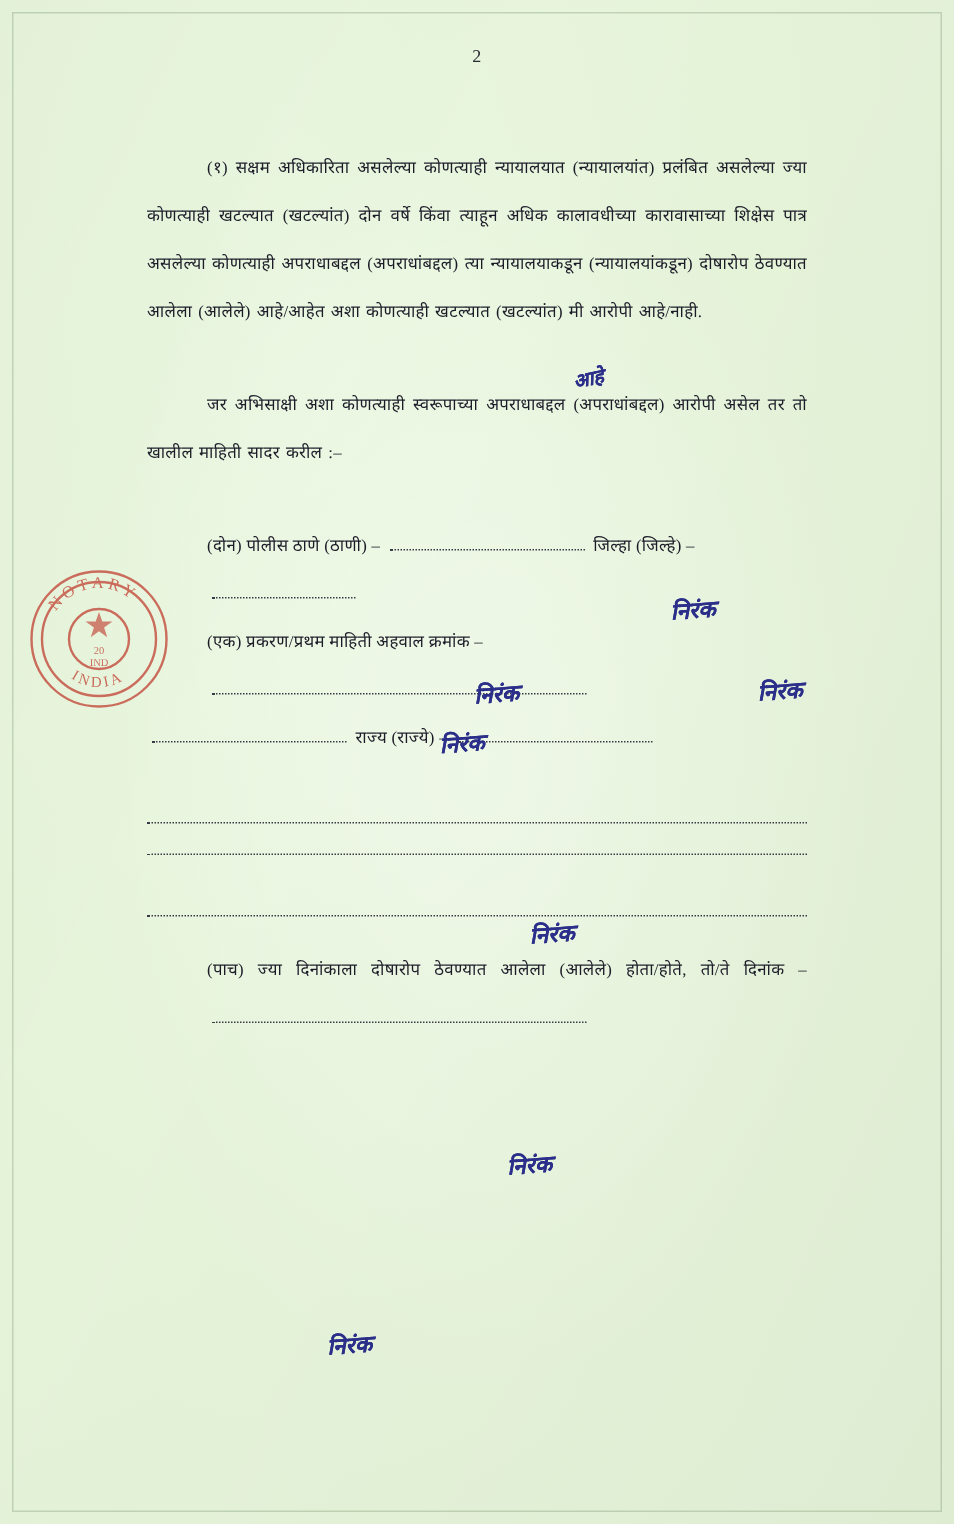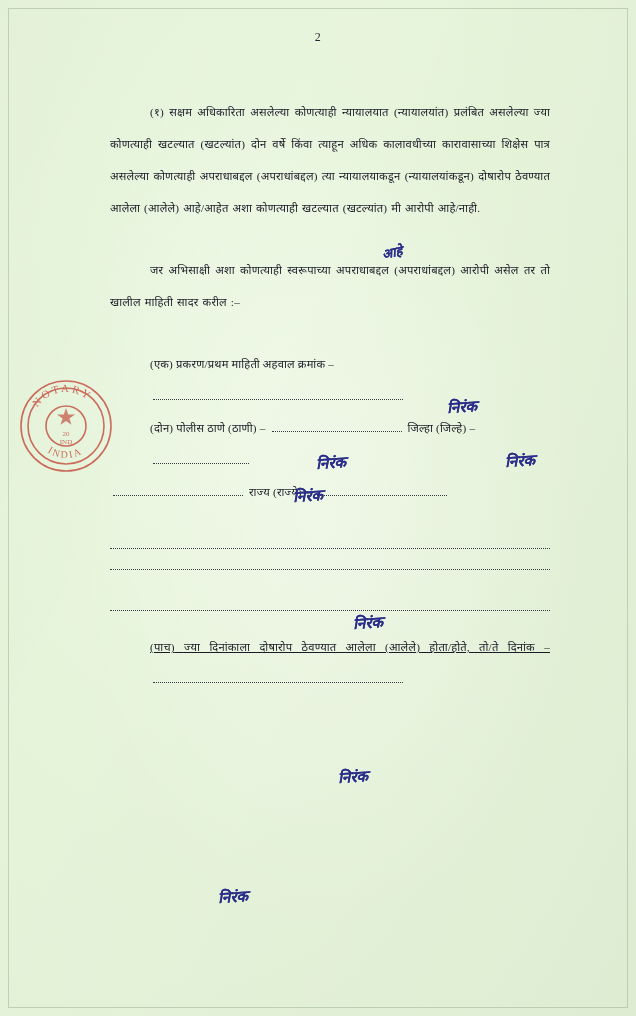--- a/index.html
+++ b/index.html
@@ -42,21 +42,21 @@
     top: 30px;
     left: 0;
     width: 100%;
     text-align: center;
     font-size: 12px;
     color: #2a2a33;
     letter-spacing: 0.5px;
   }
   .content {
     position: absolute;
-    left: 110px;
+    left: 98px;
     top: 96px;
     width: 440px;
   }
   .para {
     font-size: 11.2px;
     line-height: 32px;
     color: #1c1c28;
     text-align: justify;
     letter-spacing: 0.2px;
     word-spacing: 1px;
@@ -163,50 +163,50 @@
 
     <div class="gap-lg"></div>
 
     <p class="para block">
       <span class="indent"></span><span>जर अभिसाक्षी अशा कोणत्याही स्वरूपाच्या अपराधाबद्दल (अपराधांबद्दल) आरोपी असेल तर तो खालील माहिती सादर करील :–</span>
     </p>
 
     <div class="gap-lg"></div>
 
     <div class="item item-indent">
-      <span>(एक)</span>
-      <span>प्रकरण/प्रथम माहिती अहवाल क्रमांक –</span>
-      <span class="dots w-xl"></span>
-    </div>
-
-    <div class="item item-indent">
       <span>(दोन)</span>
       <span>पोलीस ठाणे (ठाणी) –</span>
       <span class="dots w-mid"></span>
       <span>जिल्हा (जिल्हे) –</span>
       <span class="dots w-short"></span>
     </div>
+
+    <div class="item item-indent">
+      <span>(एक)</span>
+      <span>प्रकरण/प्रथम माहिती अहवाल क्रमांक –</span>
+      <span class="dots w-xl"></span>
+    </div>
     <div class="item">
       <span class="dots w-mid"></span>
       <span>राज्य (राज्ये) –</span>
       <span class="dots w-mid"></span>
     </div>
 
     <div class="gap-md"></div>
 
     <div class="fullline"></div>
     <div class="fullline"></div>
 
     <div class="gap-md"></div>
 
     <div class="fullline"></div>
 
     <div class="gap-md"></div>
 
-    <div class="item item-indent para" style="text-align:justify;text-decoration:underline;">
+    <div class="item item-indent para" style="text-align:justify;">
       <span>(पाच)</span>
       <span>ज्या दिनांकाला दोषारोप ठेवण्यात आलेला (आलेले) होता/होते, तो/ते दिनांक –</span>
       <span class="dots w-xl"></span>
     </div>
 
   </div>
 
   <span class="ink ink-sm" style="left:382px; top:243px; transform:rotate(-12deg);">आहे</span>
 
   <span class="ink" style="left:447px; top:396px;">निरंक</span>

